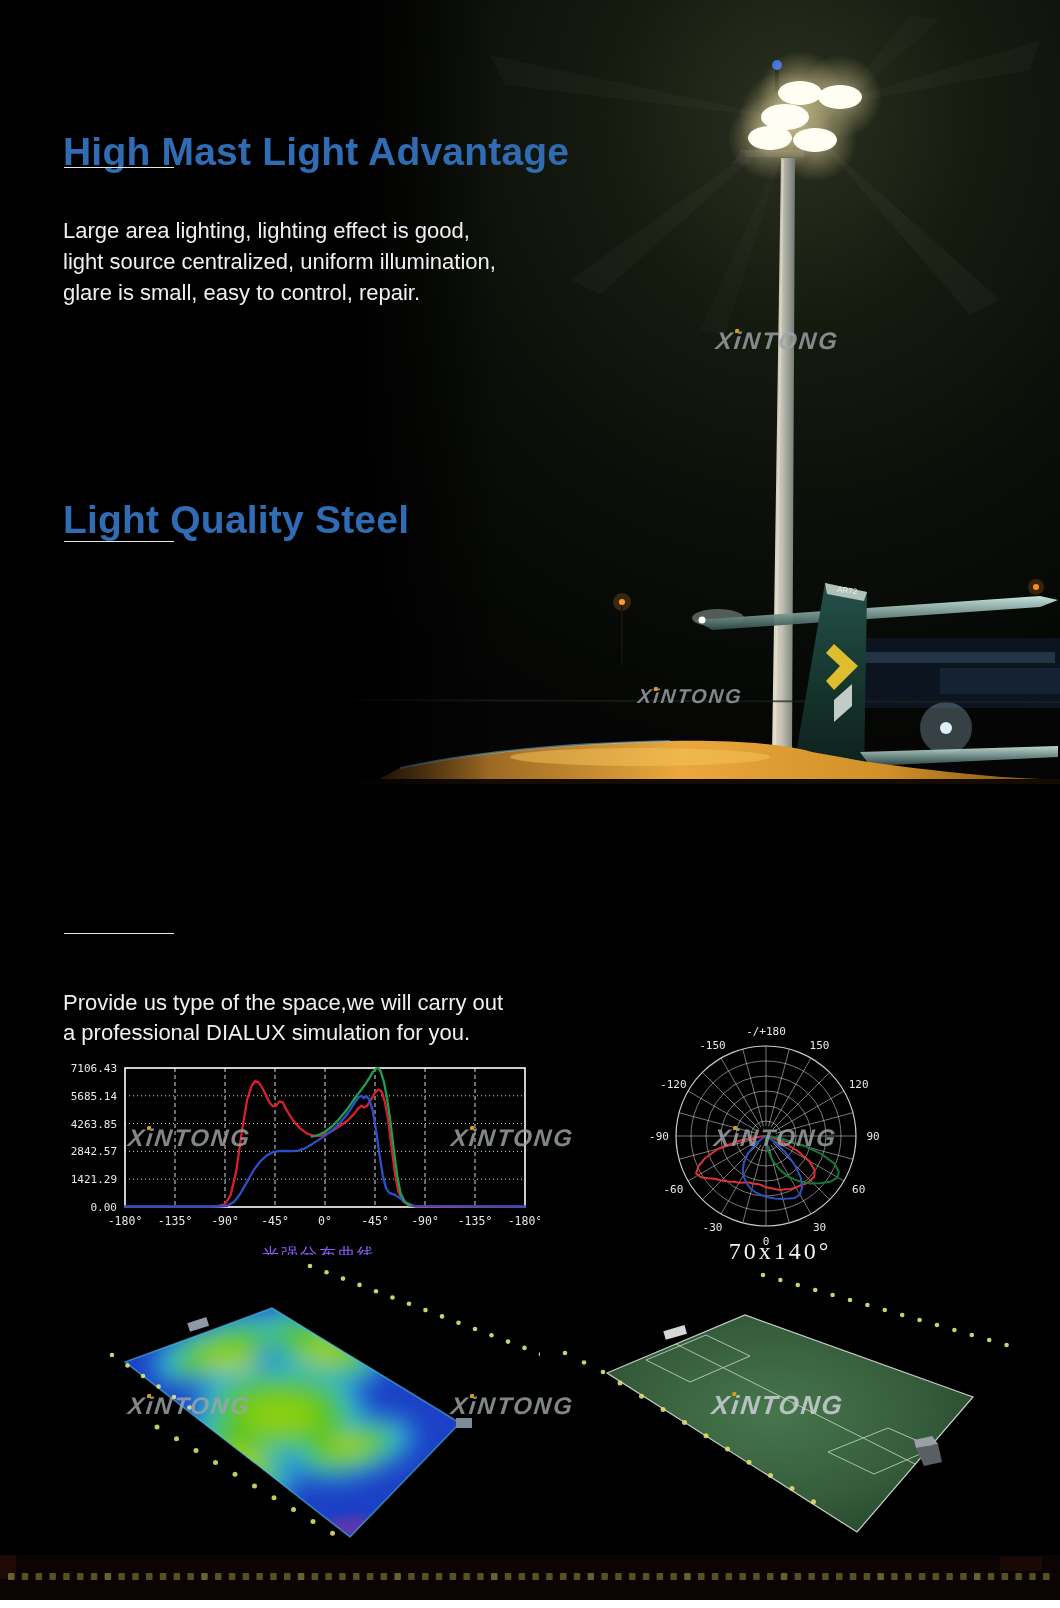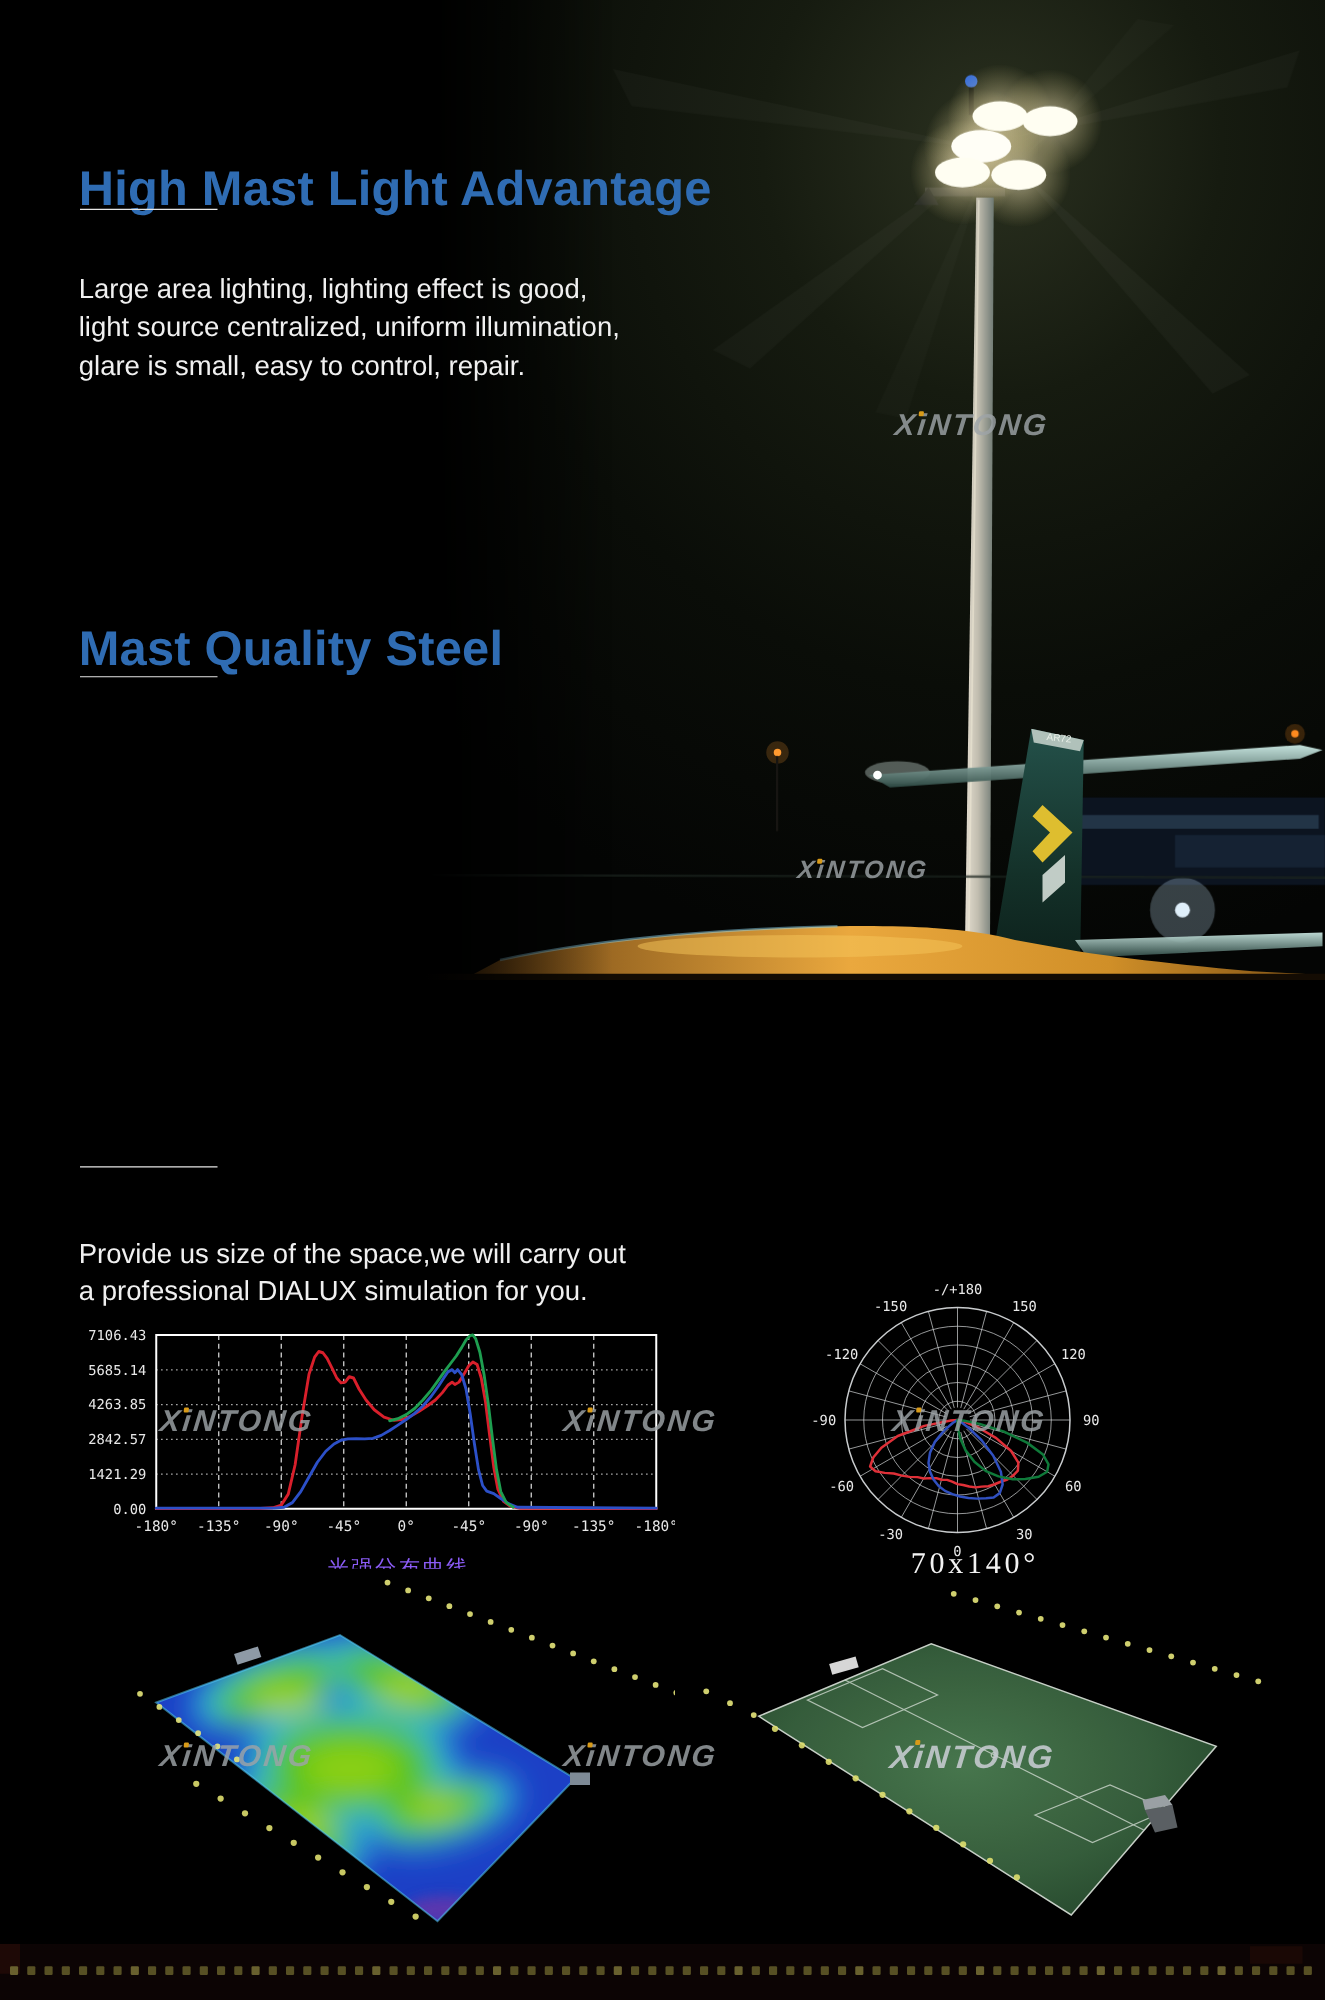--- a/index.html
+++ b/index.html
@@ -132,25 +132,25 @@
     <span>XiNTONG</span><span class="dot" style="left:18px"></span></div>
   <div class="wm" style="left:638px;top:685px;font-size:20px">
     <span>XiNTONG</span><span class="dot" style="left:15px"></span></div>
 
   <h2 class="sec-title" style="top:98px">High Mast Light Advantage</h2>
   <div class="rule" style="top:167px"></div>
   <p class="sec-body" style="top:183px;width:520px">Large area lighting, lighting effect is good,
 light source centralized, uniform illumination,
 glare is small, easy to control, repair.</p>
 
-  <h2 class="sec-title" style="top:466px">Mast Quality Steel</h2>
+  <h2 class="sec-title" style="top:466px">Light Quality Steel</h2>
   <div class="rule" style="top:541px"></div>
 
   <div class="rule" style="top:933px"></div>
-  <p class="sec-body" style="top:956px;width:520px;line-height:30px">Provide us size of the space,we will carry out
+  <p class="sec-body" style="top:956px;width:520px;line-height:30px">Provide us type of the space,we will carry out
 a professional DIALUX simulation for you.</p>
 
   <svg id="linechart" class="abs" style="left:60px;top:1030px" width="480" height="205">
       <line x1="65" y1="65.8" x2="465" y2="65.8" stroke="#fff" stroke-width="1" stroke-dasharray="1 3" opacity="0.85"></line>
       <line x1="65" y1="93.6" x2="465" y2="93.6" stroke="#fff" stroke-width="1" stroke-dasharray="1 3" opacity="0.85"></line>
       <line x1="65" y1="121.4" x2="465" y2="121.4" stroke="#fff" stroke-width="1" stroke-dasharray="1 3" opacity="0.85"></line>
       <line x1="65" y1="149.2" x2="465" y2="149.2" stroke="#fff" stroke-width="1" stroke-dasharray="1 3" opacity="0.85"></line>
       <line x1="115" y1="38" x2="115" y2="177" stroke="#fff" stroke-width="1" stroke-dasharray="4 3" opacity="0.85"></line>
       <line x1="165" y1="38" x2="165" y2="177" stroke="#fff" stroke-width="1" stroke-dasharray="4 3" opacity="0.85"></line>
       <line x1="215" y1="38" x2="215" y2="177" stroke="#fff" stroke-width="1" stroke-dasharray="4 3" opacity="0.85"></line>

